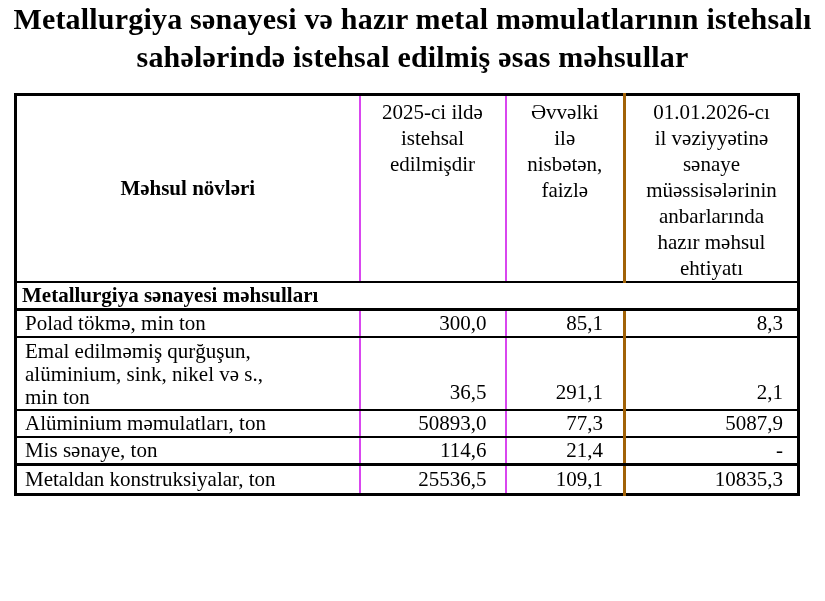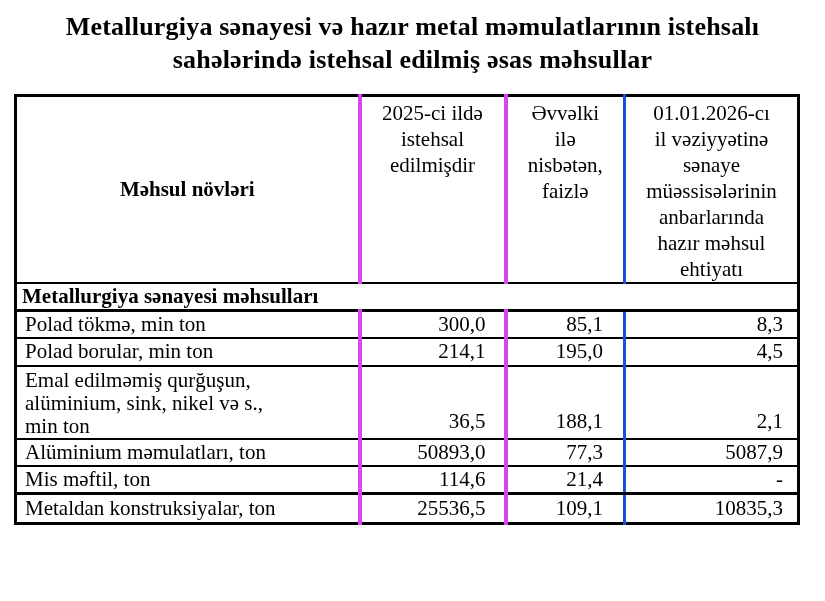--- a/index.html
+++ b/index.html
@@ -6,46 +6,45 @@
   html, body {
     width: 825px; height: 601px;
     background: #ffffff;
     color: #000000;
     font-family: "Liberation Serif", "DejaVu Serif", serif;
     overflow: hidden;
   }
   .page { width: 825px; height: 601px; position: relative; }
 
   .doc-title {
-    padding-top: 11px;
     width: 825px;
     text-align: center;
-    font-size: 26px;
+    font-size: 30px;
     font-weight: bold;
     line-height: 1.26;
     white-space: pre-line;
     letter-spacing: 0.2px;
   }
 
   table.stat-table {
     border-collapse: collapse;
     table-layout: fixed;
     width: 783px;
     margin: 17px 0 0 14px;
     border: 3px solid #000;
     font-size: 21px;
   }
   col.c1 { width: 344px; }
   col.c2 { width: 146px; }
   col.c3 { width: 119px; }
   col.c4 { width: 174px; }
 
   
-  .vd2 { border-left: 4px solid #d946ef; margin-top: 39px; }
-  .vd3 { border-left: 3px solid #1d4ed8; }
+  .vd2 { border-left: 2px solid #d946ef; margin-top: 39px; }
+  .vd3 { border-left: 3px solid #a16207; }
 
   
   tr.bb2 > * { border-bottom: 2px solid #000; }
   tr.bb3 > * { border-bottom: 3px solid #000; }
 
   
   tr.header-row { height: 184px; }
   tr.header-row th {
     font-weight: normal;
     text-align: center;
@@ -125,45 +124,39 @@
     </tr>
 
     <tr class="data-row bb2">
       <td class="name">Polad tökmə, min ton</td>
       <td class="num produced vd2">300,0</td>
       <td class="num percent vd2">85,1</td>
       <td class="num stock vd3">8,3</td>
     </tr>
 
 
-    <tr class="data-row row-borular bb2">
-      <td class="name">Polad borular, min ton</td>
-      <td class="num produced vd2">214,1</td>
-      <td class="num percent vd2">195,0</td>
-      <td class="num stock vd3">4,5</td>
-    </tr>
 
     <tr class="data-row row-emal bb2">
       <td class="name">Emal edilməmiş qurğuşun,
 alüminium, sink, nikel və s.,
 min ton</td>
       <td class="num produced vd2">36,5</td>
-      <td class="num percent vd2">188,1</td>
+      <td class="num percent vd2">291,1</td>
       <td class="num stock vd3">2,1</td>
     </tr>
 
     <tr class="data-row bb2">
       <td class="name">Alüminium məmulatları, ton</td>
       <td class="num produced vd2">50893,0</td>
       <td class="num percent vd2">77,3</td>
       <td class="num stock vd3">5087,9</td>
     </tr>
 
     <tr class="data-row bb3">
-      <td class="name">Mis məftil, ton</td>
+      <td class="name">Mis sənaye, ton</td>
       <td class="num produced vd2">114,6</td>
       <td class="num percent vd2">21,4</td>
       <td class="num stock vd3">-</td>
     </tr>
 
 
     <tr class="data-row row-last">
       <td class="name">Metaldan konstruksiyalar, ton</td>
       <td class="num produced vd2">25536,5</td>
       <td class="num percent vd2">109,1</td>

